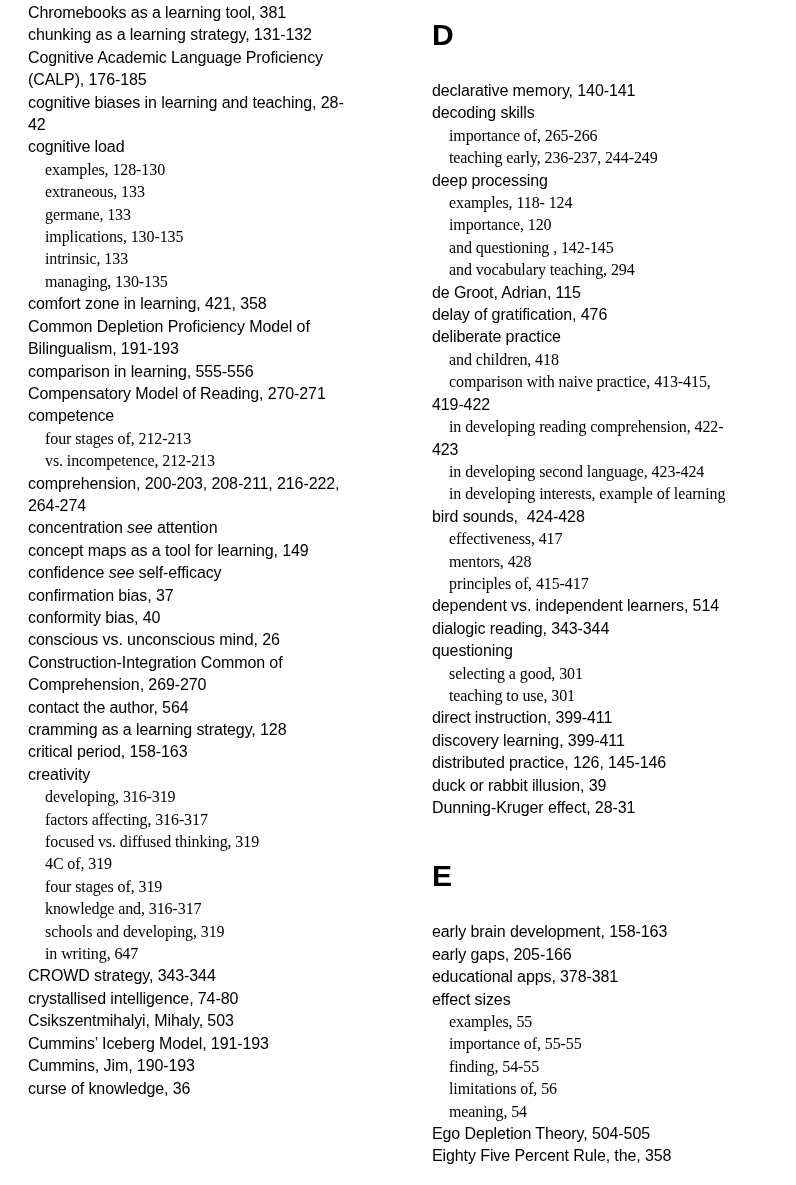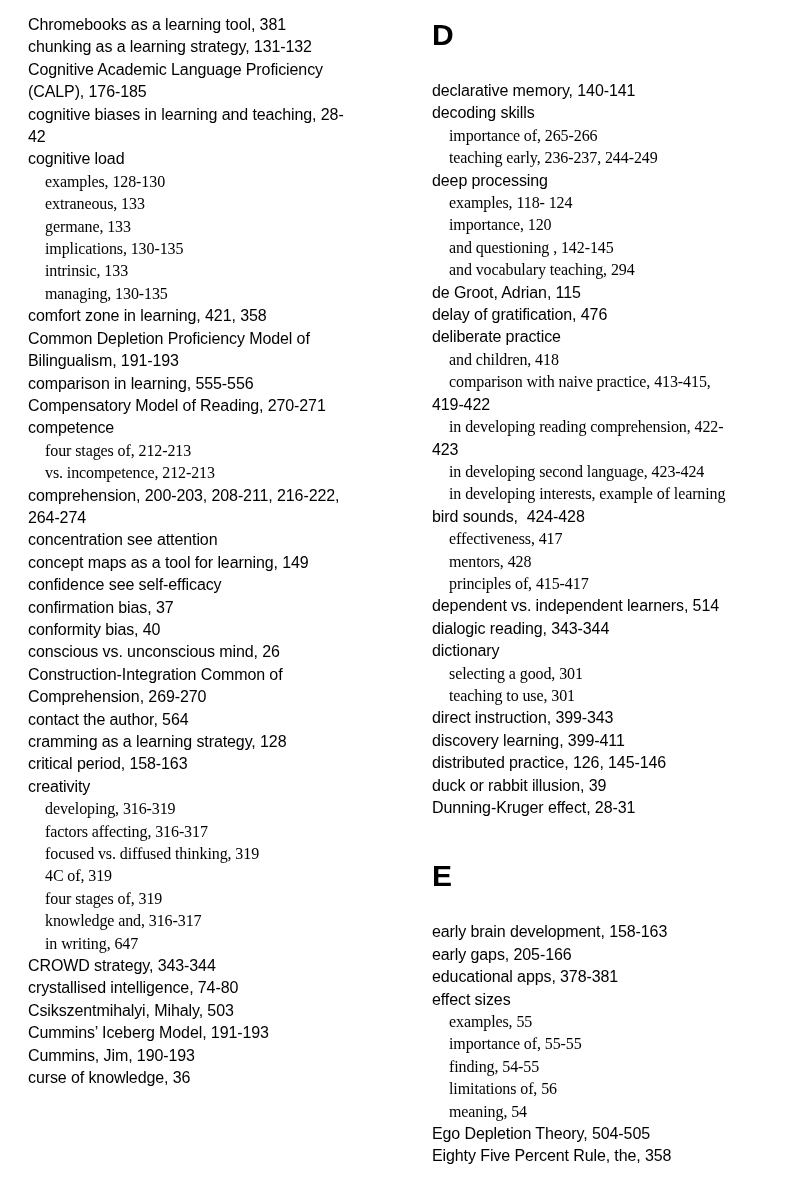--- a/index.html
+++ b/index.html
@@ -15,38 +15,39 @@
     background: #ffffff;
     color: #000000;
   }
   .column {
     position: absolute;
     top: 0;
   }
   .col-left {
     left: 28px;
     width: 366px;
-    padding-top: 14px;
+    padding-top: 2px;
   }
   .col-right {
     left: 432px;
     width: 364px;
     padding-top: 18px;
   }
   .line {
     font-size: 16px;
     line-height: 22.4px;
     white-space: pre;
     letter-spacing: -0.1px;
   }
   .ind {
     padding-left: 17px;
     font-family: Liberation Serif, serif;
   }
   .em {
+    font-style: italic;
     text-align: right;
   }
   .heading {
     font-size: 30px;
     font-weight: 700;
     line-height: 34px;
     margin: 0 0 28px 0;
   }
   .block + .heading {
     margin-top: 40px;
@@ -90,20 +91,21 @@
     <div class="line"><span>contact the author, 564</span></div>
     <div class="line"><span>cramming as a learning strategy, 128</span></div>
     <div class="line"><span>critical period, 158-163</span></div>
     <div class="line"><span>creativity</span></div>
     <div class="line ind"><span>developing, 316-319</span></div>
     <div class="line ind"><span>factors affecting, 316-317</span></div>
     <div class="line ind"><span>focused vs. diffused thinking, 319</span></div>
     <div class="line ind"><span>4C of, 319</span></div>
     <div class="line ind"><span>four stages of, 319</span></div>
     <div class="line ind"><span>knowledge and, 316-317</span></div>
+    <div class="line ind"><span>schools and developing, 319</span></div>
     <div class="line ind"><span>in writing, 647</span></div>
     <div class="line"><span>CROWD strategy, 343-344</span></div>
     <div class="line"><span>crystallised intelligence, 74-80</span></div>
     <div class="line"><span>Csikszentmihalyi, Mihaly, 503</span></div>
     <div class="line"><span>Cummins’ Iceberg Model, 191-193</span></div>
     <div class="line"><span>Cummins, Jim, 190-193</span></div>
     <div class="line"><span>curse of knowledge, 36</span></div>
   </div>
 <div class="column col-right">
     <div class="heading">D</div>
@@ -126,24 +128,24 @@
       <div class="line ind"><span>in developing reading comprehension, 422-</span></div>
       <div class="line"><span>423</span></div>
       <div class="line ind"><span>in developing second language, 423-424</span></div>
       <div class="line ind"><span>in developing interests, example of learning</span></div>
       <div class="line"><span>bird sounds,  424-428</span></div>
       <div class="line ind"><span>effectiveness, 417</span></div>
       <div class="line ind"><span>mentors, 428</span></div>
       <div class="line ind"><span>principles of, 415-417</span></div>
       <div class="line"><span>dependent vs. independent learners, 514</span></div>
       <div class="line"><span>dialogic reading, 343-344</span></div>
-      <div class="line"><span>dictionary</span></div>
+      <div class="line"><span>questioning</span></div>
       <div class="line ind"><span>selecting a good, 301</span></div>
       <div class="line ind"><span>teaching to use, 301</span></div>
-      <div class="line"><span>direct instruction, 399-343</span></div>
+      <div class="line"><span>direct instruction, 399-411</span></div>
       <div class="line"><span>discovery learning, 399-411</span></div>
       <div class="line"><span>distributed practice, 126, 145-146</span></div>
       <div class="line"><span>duck or rabbit illusion, 39</span></div>
       <div class="line"><span>Dunning-Kruger effect, 28-31</span></div>
     </div>
     <div class="heading">E</div>
     <div class="block">
       <div class="line"><span>early brain development, 158-163</span></div>
       <div class="line"><span>early gaps, 205-166</span></div>
       <div class="line"><span>educational apps, 378-381</span></div>

